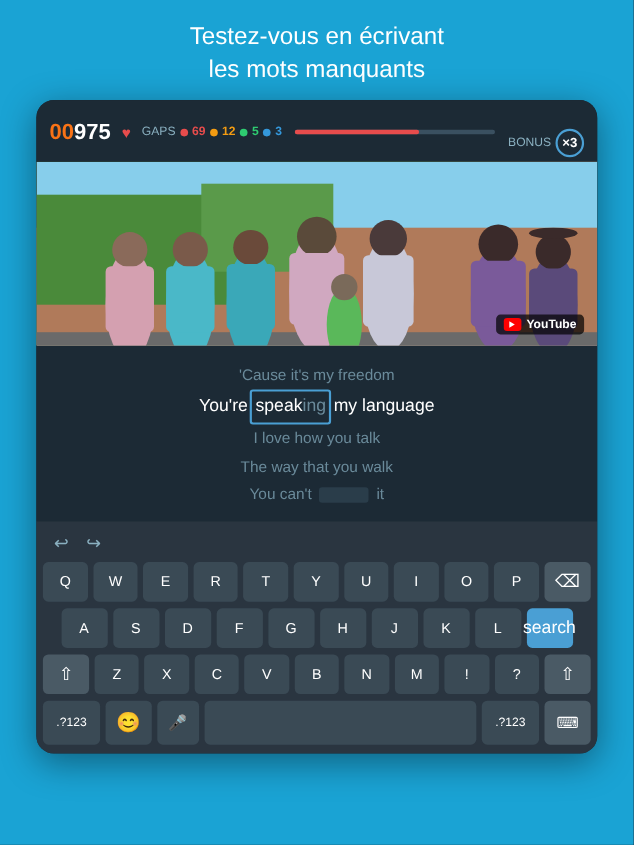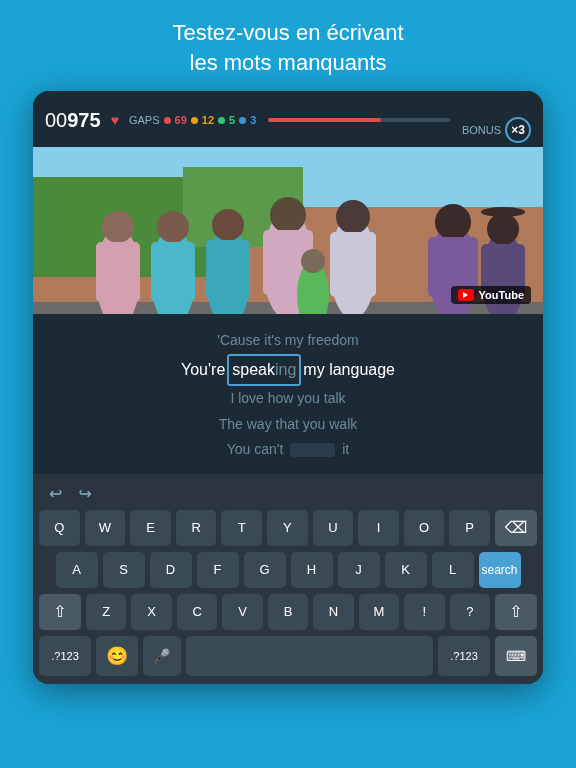--- a/index.html
+++ b/index.html
@@ -41,22 +41,22 @@
       align-items: center;
       padding: 6px 12px 4px;
       gap: 6px;
     }
     .score-number {
       color: white;
       font-size: 20px;
       font-weight: 700;
     }
     .score-number .score-leading {
-      color: #ffffff;
-      font-weight: 400;
+      color: #f97316;
+      font-weight: 700;
     }
     .heart-icon {
       color: #e74c4c;
       font-size: 14px;
       margin-left: 4px;
     }
     .gaps-section {
       display: flex;
       align-items: center;
       gap: 4px;
@@ -245,21 +245,21 @@
       font-size: 16px;
     }
     .key.backspace-key {
       background: #4a5a65;
       flex: 1.5;
       font-size: 16px;
     }
     .key.search-key {
       background: #4a9fd4;
       flex: 2;
-      font-size: 12px;
+      font-size: 16px;
     }
     .bottom-row {
       display: flex;
       align-items: center;
       padding: 3px 6px 8px;
       gap: 5px;
     }
     .bottom-key {
       background: #3a4a55;
       color: white;

